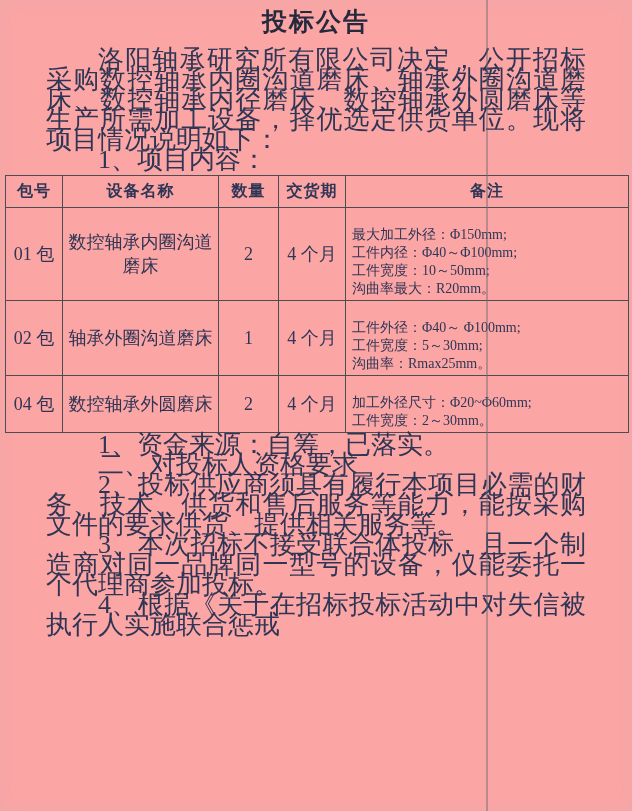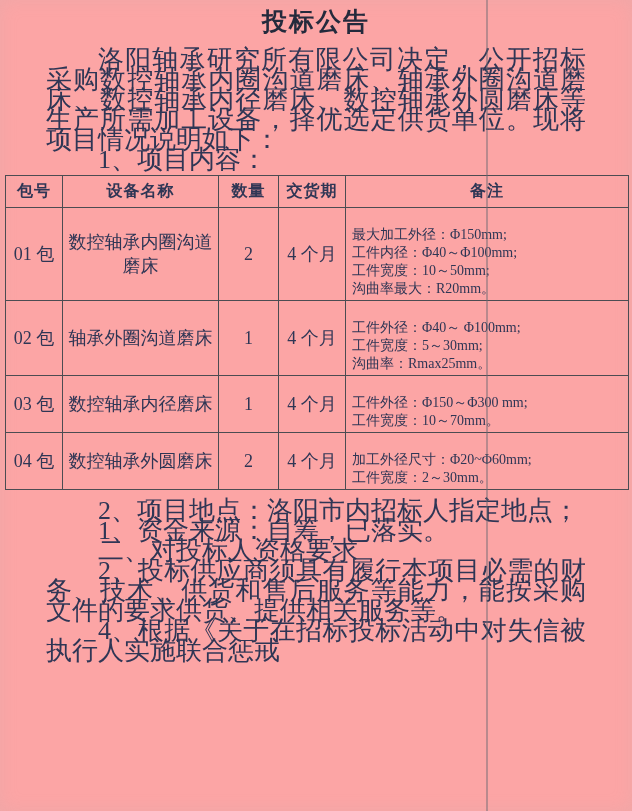--- a/index.html
+++ b/index.html
@@ -136,41 +136,31 @@
         <td class="center-cell">02 包</td>
         <td class="center-cell">轴承外圈沟道磨床</td>
         <td class="center-cell">1</td>
         <td class="center-cell">4 个月</td>
         <td class="remarks-cell">
           <div class="remark-line">工件外径：Φ40～ Φ100mm;</div>
           <div class="remark-line">工件宽度：5～30mm;</div>
           <div class="remark-line">沟曲率：Rmax25mm。</div>
         </td>
       </tr>
-      <tr class="row-h3">
-        <td class="center-cell">03 包</td>
-        <td class="center-cell">数控轴承内径磨床</td>
-        <td class="center-cell">1</td>
-        <td class="center-cell">4 个月</td>
-        <td class="remarks-cell">
-          <div class="remark-line">工件外径：Φ150～Φ300 mm;</div>
-          <div class="remark-line">工件宽度：10～70mm。</div>
-        </td>
-      </tr>
       <tr class="row-h4">
         <td class="center-cell">04 包</td>
         <td class="center-cell">数控轴承外圆磨床</td>
         <td class="center-cell">2</td>
         <td class="center-cell">4 个月</td>
         <td class="remarks-cell">
           <div class="remark-line">加工外径尺寸：Φ20~Φ60mm;</div>
           <div class="remark-line">工件宽度：2～30mm。</div>
         </td>
       </tr>
     </tbody>
   </table>
 
-  <p class="body-text first-after-title">2、项目地点：洛阳市内招标人指定地点；</p>
   <p class="body-text">1、资金来源：自筹，已落实。</p>
   <p class="body-text">二、对投标人资格要求</p>
   <p class="body-text">2、投标供应商须具有履行本项目必需的财务、技术、供货和售后服务等能力，能按采购文件的要求供货、提供相关服务等。</p>
+  <p class="body-text">3、本次招标不接受联合体投标，且一个制造商对同一品牌同一型号的设备，仅能委托一个代理商参加投标。</p>
   <p class="body-text">4、根据《关于在招标投标活动中对失信被执行人实施联合惩戒</p>
 </div>
 
 </body></html>

